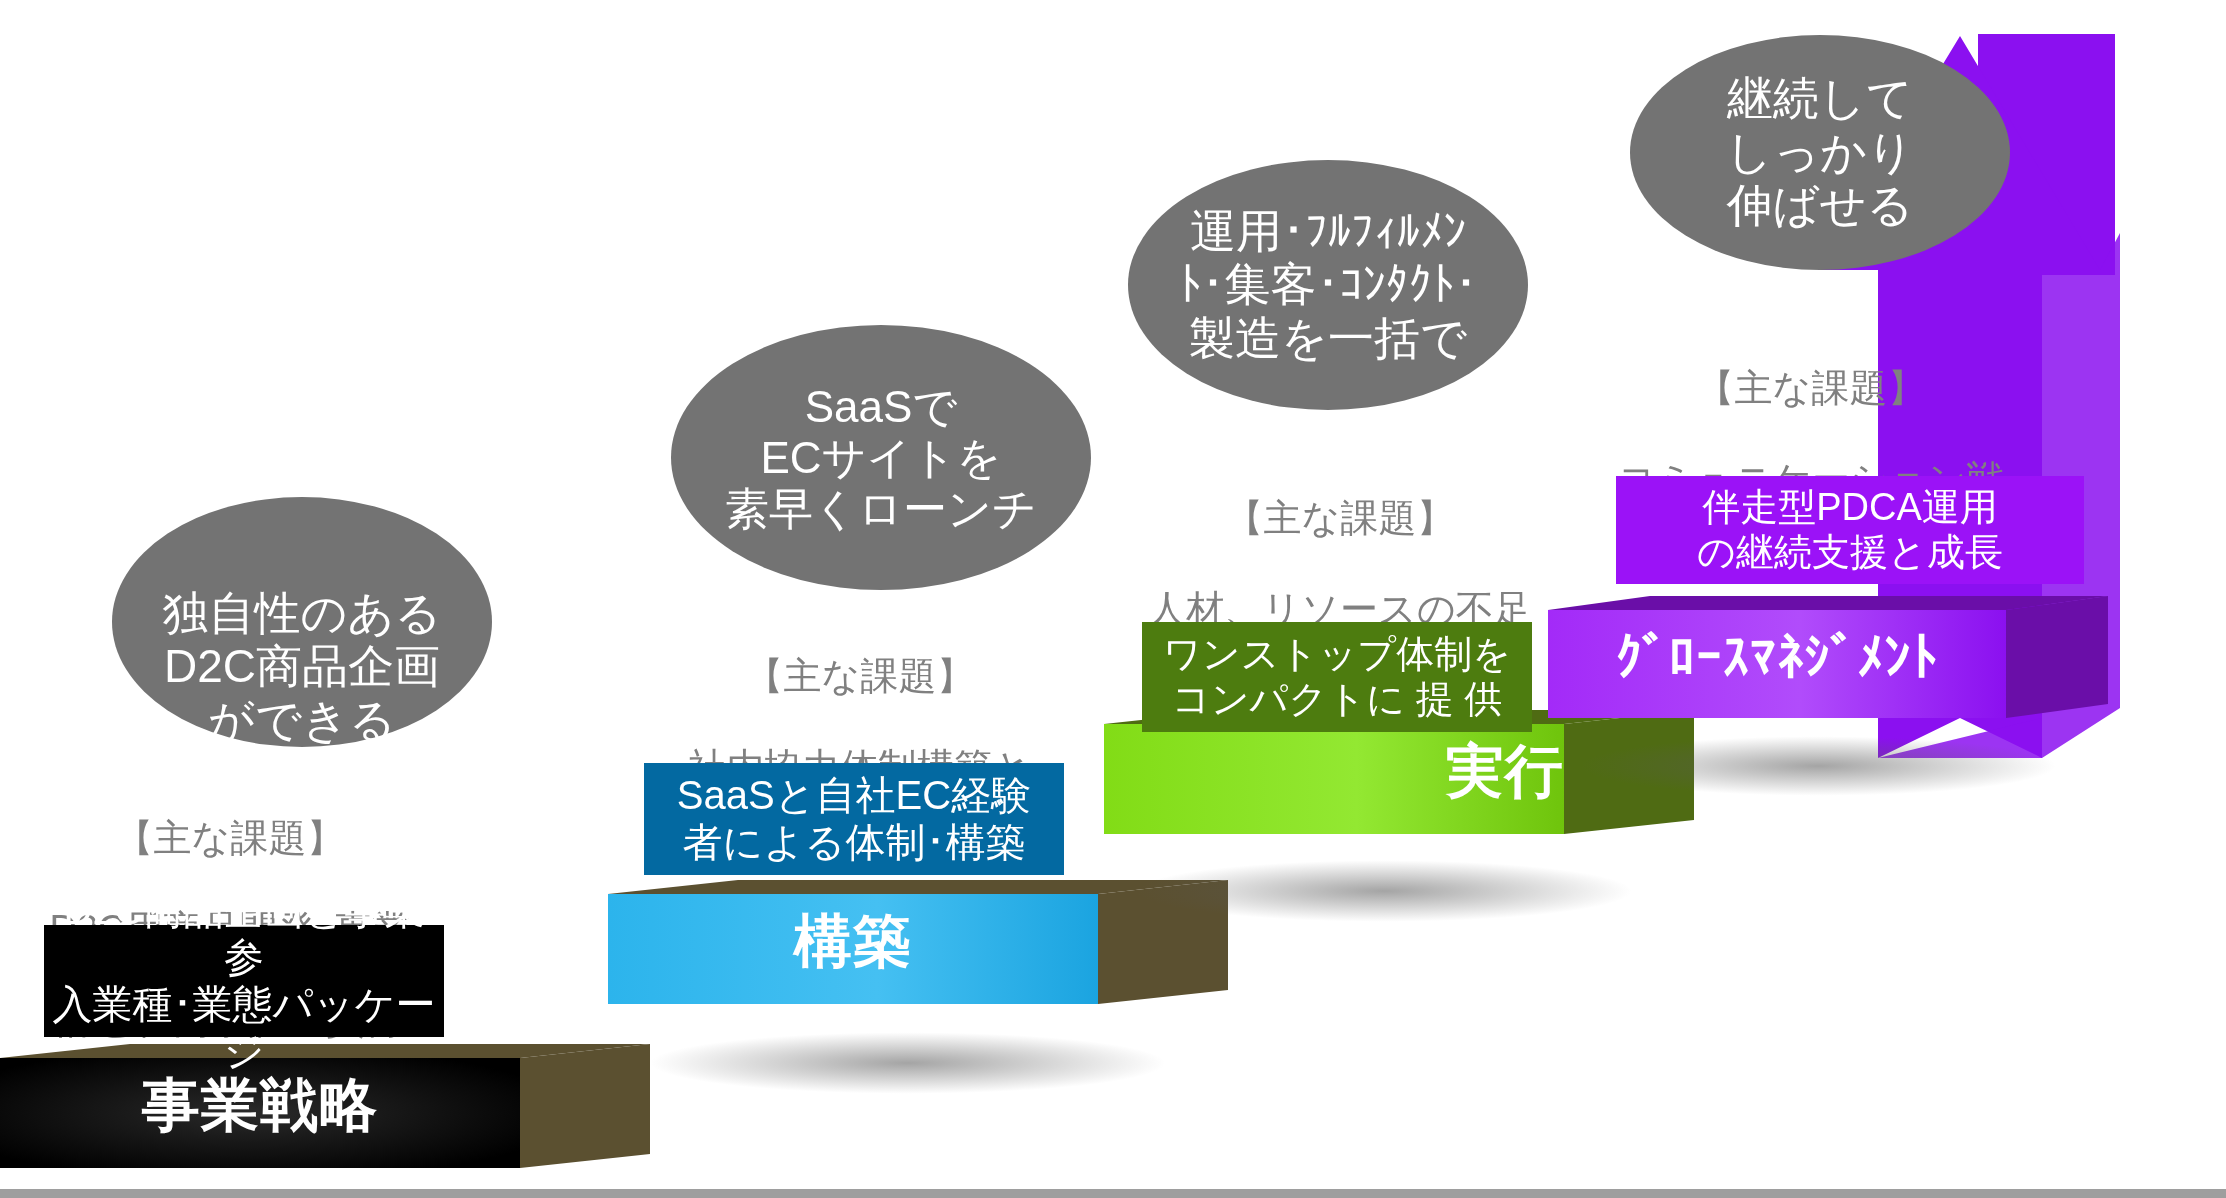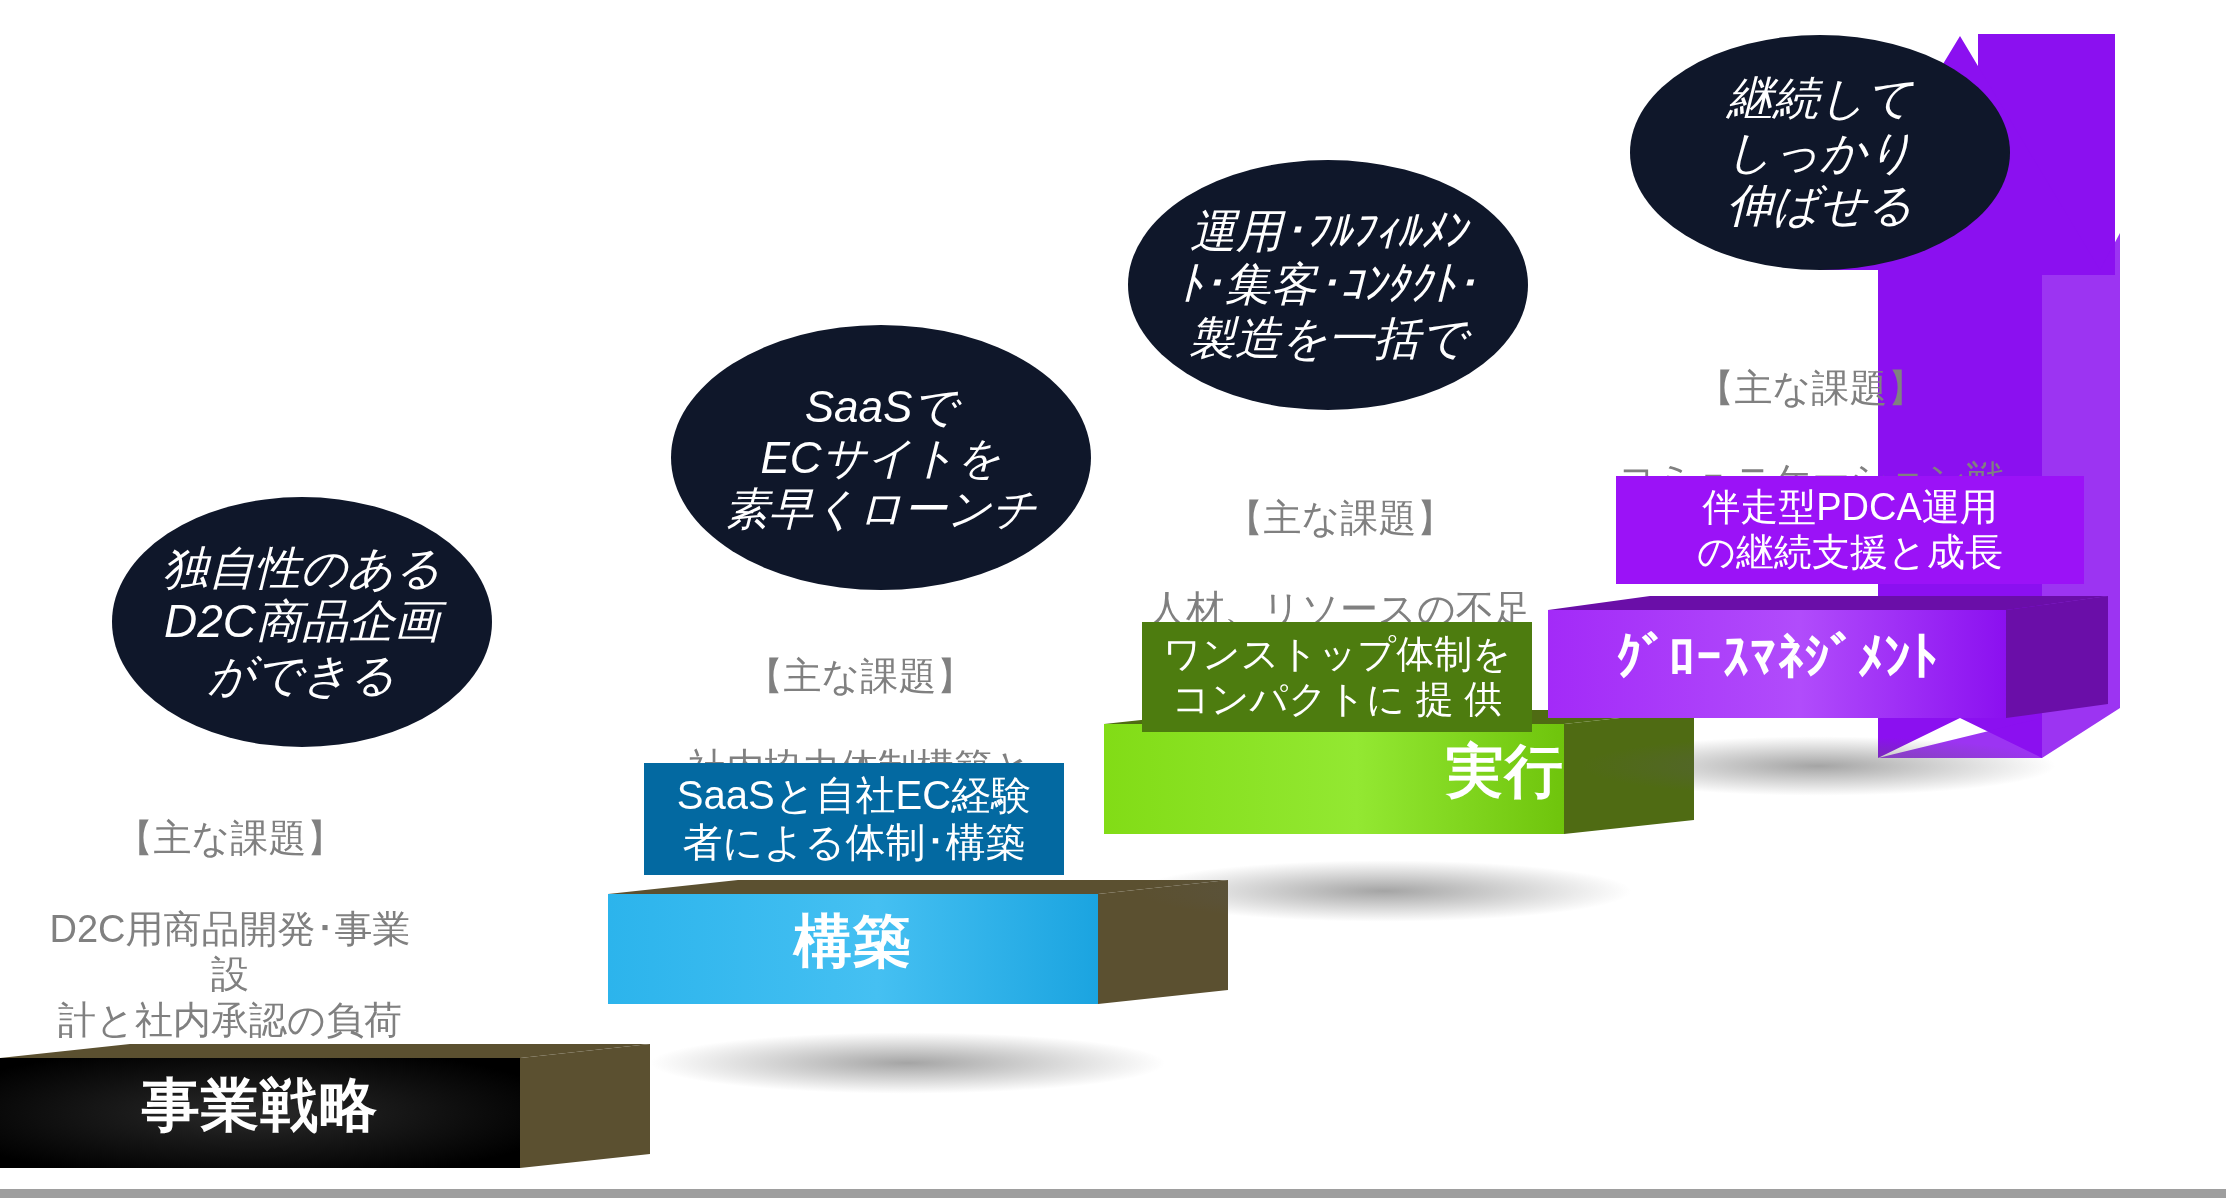--- a/index.html
+++ b/index.html
@@ -47,29 +47,28 @@
     text-align:center;
     line-height:1.2;
     white-space:pre-line;
     box-sizing:border-box;
   }
 
   
   .bubble{
     position:absolute;
     border-radius:50%;
-    background:#0f172a;
+    background:#737373;
     color:#ffffff;
     display:flex;align-items:center;justify-content:center;
     text-align:center;
     line-height:1.16;
     white-space:pre-line;
     font-weight:normal;
     box-sizing:border-box;
-    font-style:italic;
   }
 
   
   .floor{
     position:absolute;left:0;bottom:0;height:9px;width:2226px;
     background:#9e9e9e;
   }
   .hw{font-family:"DejaVu Sans","Liberation Sans",sans-serif;}
 </style>
 </head>
@@ -152,29 +151,33 @@
         <stop offset="0" stop-color="#2a2a2a"></stop>
         <stop offset="100%" stop-color="#000000"></stop>
       </radialGradient>
       <rect x="0" y="14" width="520" height="110" fill="url(#g1)"></rect>
     </svg>
     <div class="top-face" style="width:520px;height:124px;font-size:58px;">
       <span>事業戦略</span>
     </div>
   </div>
 
-  <div class="bubble" style="left:112px;top:497px;width:380px;height:250px;font-size:46px;z-index:6;">
+  <div class="bubble" style="left:112px;top:497px;width:380px;height:250px;font-size:46px;z-index:6;align-items:flex-end;">
     <span>独自性のある
 D2C商品企画
 ができる</span>
   </div>
   <div class="issue" style="left:40px;top:770px;width:380px;font-size:38px;z-index:6;">
     <div>【主な課題】</div>
     <div>D2C用商品開発･事業設
 計と社内承認の負荷</div>
+  </div>
+  <div class="capbox" style="left:44px;top:925px;width:400px;height:112px;background:#000000;font-size:40px;z-index:6;">
+    <span>D2C商品企画と事業参
+入業種･業態パッケージ</span>
   </div>
 
   <div class="bubble" style="left:671px;top:325px;width:420px;height:265px;font-size:44px;z-index:6;">
     <span>SaaSで
 ECサイトを
 素早くローンチ</span>
   </div>
   <div class="issue" style="left:640px;top:608px;width:440px;font-size:38px;z-index:6;">
     <div>【主な課題】</div>
     <div>社内協力体制構築と

